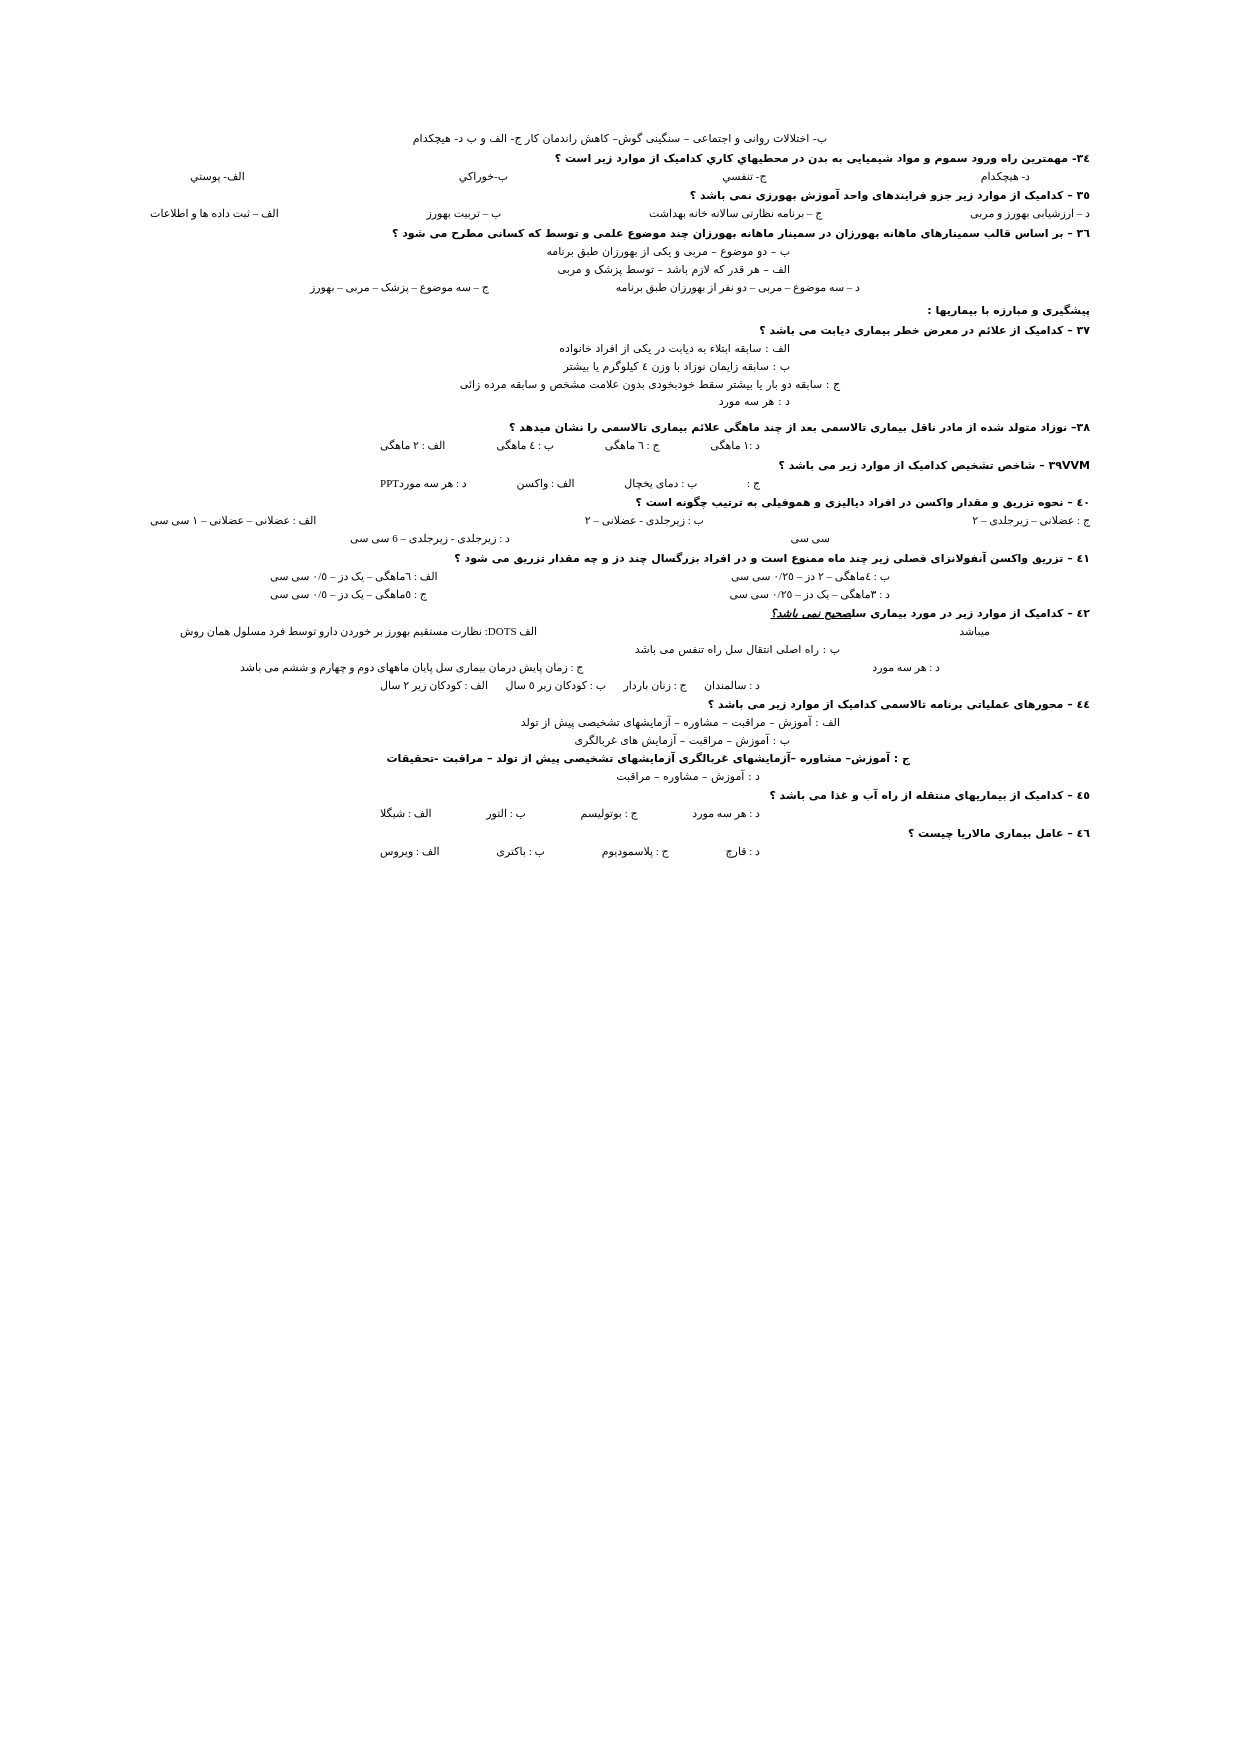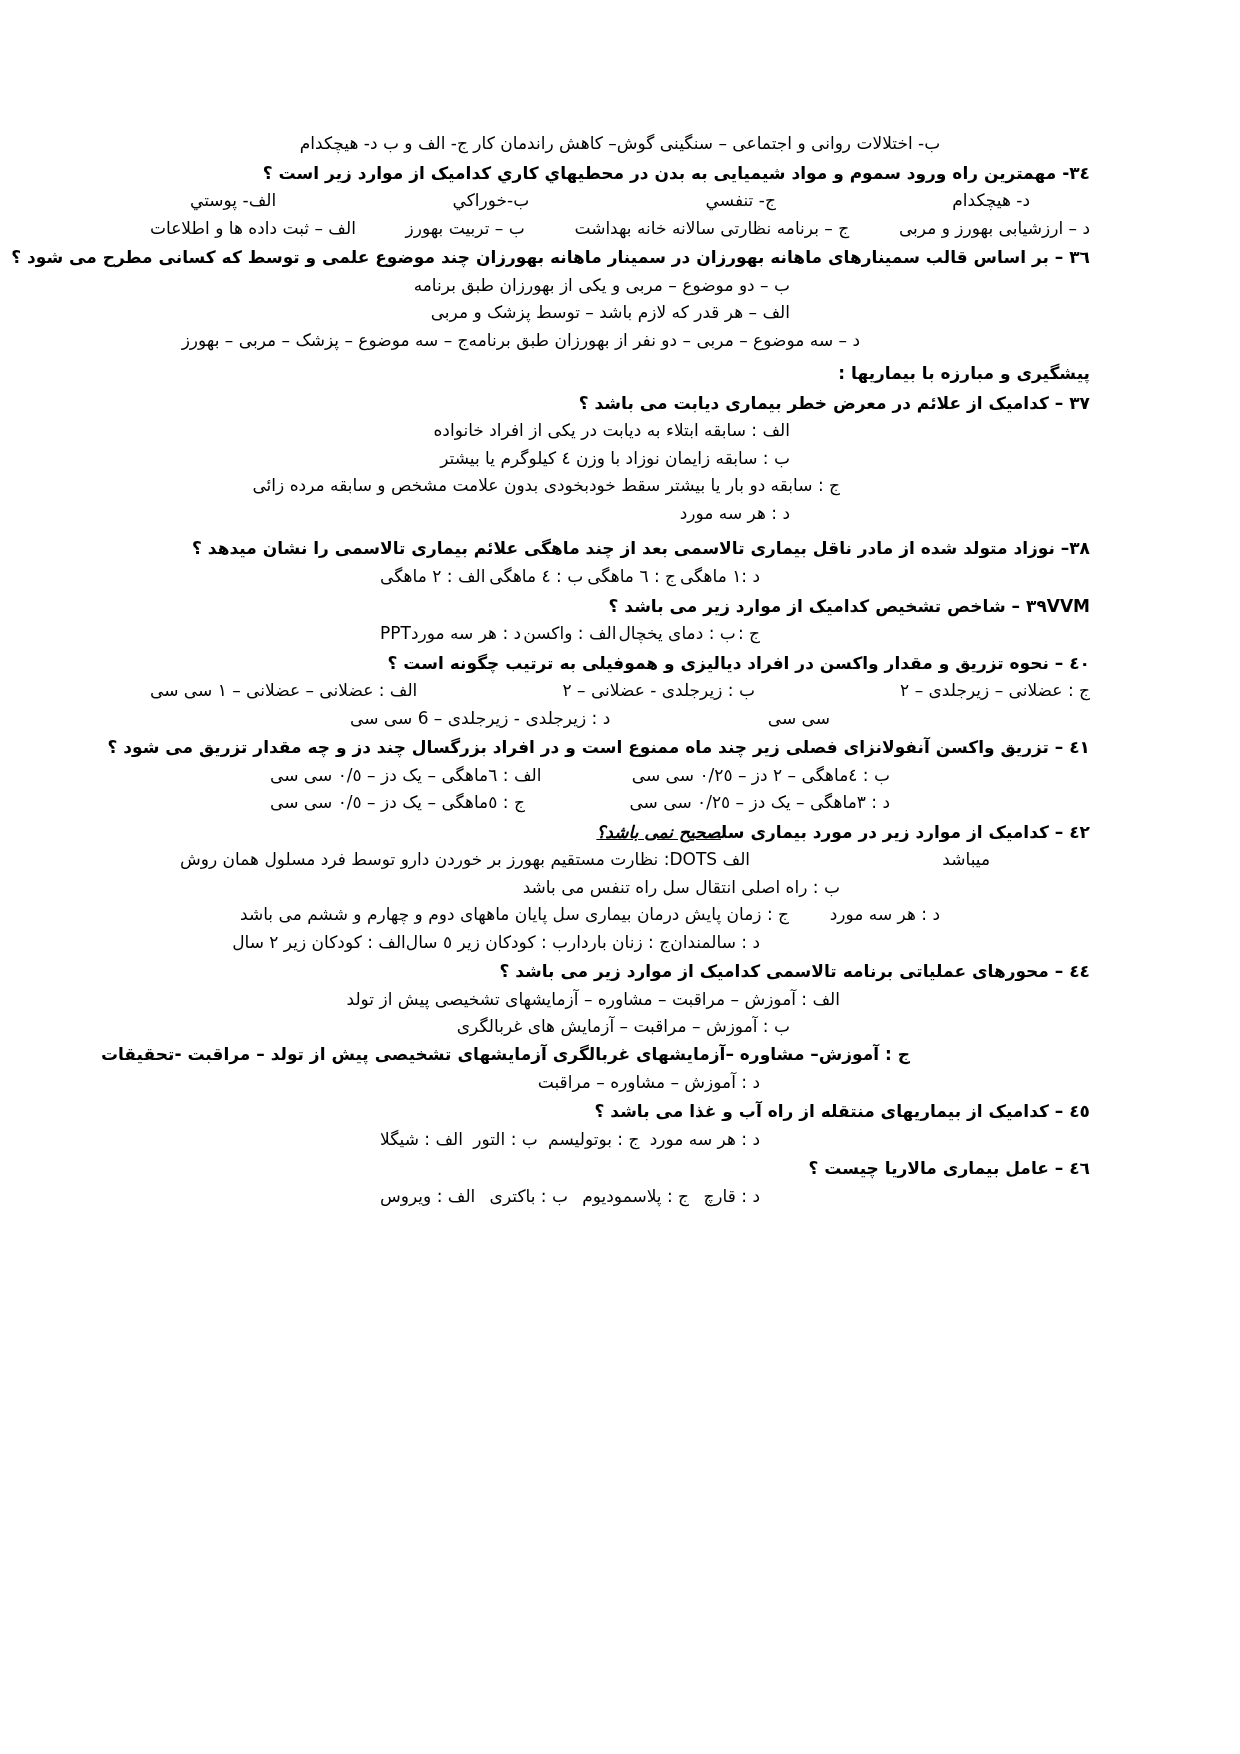--- a/index.html
+++ b/index.html
@@ -18,21 +18,21 @@
     position: relative;
     margin: 0 auto;
     background: #ffffff;
     box-sizing: border-box;
     padding: 130px 150px 80px 150px;
     overflow: hidden;
   }
   .doc {
     direction: rtl;
     text-align: right;
-    font-size: 17px;
+    font-size: 11px;
     line-height: 1.62;
   }
   .line {
     white-space: nowrap;
     margin: 0;
     padding: 0;
   }
   .q {
     font-weight: bold;
     margin-top: 2px;
@@ -51,21 +51,21 @@
   .right {
     text-align: right;
   }
   .spread {
     display: flex;
     flex-direction: row;
     justify-content: space-between;
     align-items: baseline;
     white-space: nowrap;
   }
-  .spread .cell { flex: 0 0 auto; }
+  .spread .cell { flex: 0 0 auto; font-family: Liberation Serif, serif; }
   .indent-1 { padding-right: 180px; font-weight: bold; }
   .indent-2 { padding-right: 250px; }
   .indent-3 { padding-right: 300px; }
   .indent-4 { padding-right: 330px; }
   .pad-box-1 { padding-right: 60px; padding-left: 40px; }
   .pad-box-2 { padding-right: 150px; padding-left: 90px; }
   .pad-box-3 { padding-right: 230px; padding-left: 160px; }
   .pad-box-4 { padding-right: 330px; padding-left: 230px; }
   .pad-box-5 { padding-right: 100px; padding-left: 30px; }
   .pad-box-6 { padding-right: 260px; padding-left: 200px; }
@@ -86,20 +86,21 @@
 
     <div class="line q right">٣٤- مهمترین راه ورود سموم و مواد شیمیایی به بدن  در محطیهاي کاري کدامیک از موارد زیر است ؟</div>
     <div class="line opts spread pad-box-1">
       <span class="cell">د- هیچکدام</span>
       <span class="cell">ج- تنفسي</span>
       <span class="cell">ب-خوراكي</span>
       <span class="cell">الف- پوستي</span>
     </div>
 
 
+    <div class="line q right">٣٥ – کدامیک از موارد زیر جزو فرایندهای واحد آموزش بهورزی نمی باشد ؟</div>
     <div class="line opts spread">
       <span class="cell">د – ارزشیابی بهورز و مربی</span>
       <span class="cell">ج – برنامه نظارتی سالانه خانه بهداشت</span>
       <span class="cell">ب – تربیت بهورز</span>
       <span class="cell">الف – ثبت داده ها و اطلاعات</span>
     </div>
 
     <div class="line q right">٣٦ – بر اساس قالب  سمینارهای ماهانه بهورزان در سمینار ماهانه بهورزان چند موضوع علمی و توسط که کسانی مطرح می شود ؟</div>
     <div class="line opts indent-3">ب – دو موضوع – مربی و یکی از بهورزان طبق برنامه</div>
     <div class="line opts indent-3">الف – هر قدر که لازم باشد – توسط پزشک و مربی</div>

